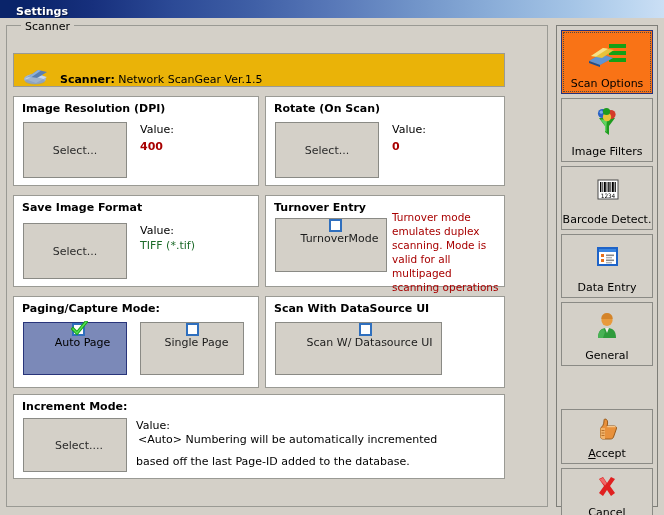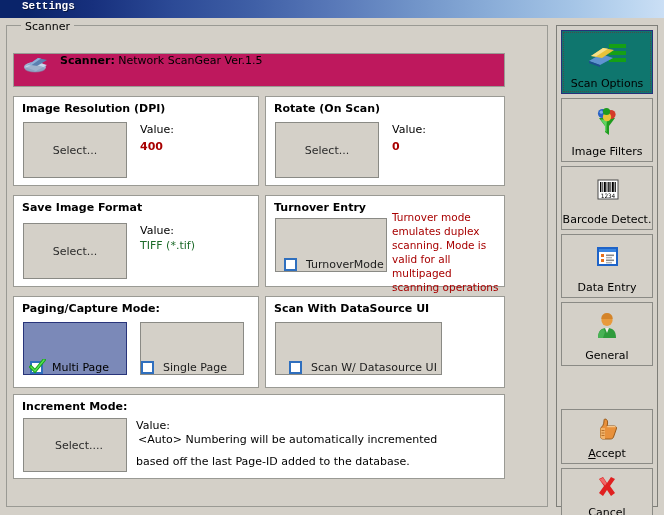--- a/index.html
+++ b/index.html
@@ -7,22 +7,22 @@
     width:664px;height:515px;overflow:hidden;
     background:#d4d0c8;
     font-family:"DejaVu Sans","Liberation Sans",sans-serif;
     font-size:11px;color:#000;
     -webkit-font-smoothing:none;
   }
   
   #titlebar{
     height:18px;width:664px;
     background:linear-gradient(to right,#0a246a 0%,#0a246a 4%,#17307d 14%,#2c4a96 26%,#3f5fa6 38%,#5878b8 50%,#7093c8 62%,#8aadd8 74%,#a4c4e6 86%,#bcd6f0 95%,#cbdff5 100%);
-    display:flex;align-items:flex-start;
-    box-sizing:border-box;padding-left:22px;font-family:Liberation Mono, monospace;
+    display:flex;align-items:flex-end;
+    box-sizing:border-box;padding-left:16px;
   }
   #titlebar .ttl{
     color:#fff;font-weight:bold;font-size:11px;
     letter-spacing:0px;
     text-shadow:1px 1px 0 rgba(0,0,0,.45);
   }
   
   #workspace{
     position:absolute;left:0;top:18px;width:664px;height:497px;
     background:#d4d0c8;
@@ -80,34 +80,35 @@
   }
   .value-plain{
     position:absolute;
     font-size:11px;color:#000;
     white-space:nowrap;
     line-height:14px;
   }
   
   #scanner-banner{
     position:absolute;left:13px;top:35px;width:492px;height:34px;
-    background:#be185d;border:1px solid #9a9a94;
-    box-sizing:border-box;
-    display:flex;align-items:flex-start;
+    background:#eab308;border:1px solid #9a9a94;
+    box-sizing:border-box;
+    display:flex;align-items:flex-end;
   }
   #scanner-banner .txt{font-size:11px;}
   #scanner-banner .txt b{font-weight:bold;}
   
   .chk-pad{
     position:absolute;
     background:#d4d0c8;
     border:1px solid #8a8a85;
     box-sizing:border-box;
-    display:flex;align-items:flex-end;
+    display:flex;align-items:center;
     cursor:default;
+    flex-direction:column;
   }
   .chk-pad.sel{
     background:#7b89b8;
     border:1px solid #28347a;
   }
   .chk-box{
     width:13px;height:13px;flex:0 0 13px;
     border:2px solid #2f6fbe;
     background:#ffffff;
     box-sizing:border-box;
@@ -134,21 +135,21 @@
   .side-btn{
     position:absolute;left:4px;width:92px;
     background:#d4d0c8;
     border:1px solid #8a8a85;
     box-sizing:border-box;
     display:flex;flex-direction:column;align-items:center;justify-content:flex-end;
     cursor:default;
     padding-bottom:3px;
   }
   .side-btn.active{
-    background:#0f766e;
+    background:#f97316;
     border:1px solid #25307a;
     outline:1px dotted #4a4a4a;
     outline-offset:-3px;
   }
   .side-btn .ico{
     flex:1 1 auto;display:flex;align-items:center;justify-content:center;
     width:100%;
   }
   .side-btn .lbl{
     font-size:11px;color:#000;white-space:nowrap;
@@ -218,21 +219,21 @@
 
   <div class="card" style="left:13px;top:278px;width:246px;height:92px;">
     <div class="card-title">Paging/Capture Mode:</div>
     <div class="chk-pad sel" style="left:9px;top:25px;width:104px;height:53px;padding-left:6px;">
       <span class="chk-box">
         <svg width="17" height="17" viewBox="0 0 17 17" style="position:absolute;left:-3px;top:-4px;">
           <path d="M2 8 L6 12 L15 1" stroke="#19a319" stroke-width="3.4" fill="none" stroke-linecap="square"></path>
           <path d="M2 8 L6 12 L15 1" stroke="#57e257" stroke-width="1.3" fill="none" stroke-linecap="square"></path>
         </svg>
       </span>
-      <span class="chk-lbl">Multi Page</span>
+      <span class="chk-lbl">Auto Page</span>
     </div>
     <div class="chk-pad" style="left:126px;top:25px;width:104px;height:53px;padding-left:0;">
       <span class="chk-box"></span>
       <span class="chk-lbl">Single Page</span>
     </div>
   </div>
 
   <div class="card" style="left:265px;top:278px;width:240px;height:92px;">
     <div class="card-title">Scan With DataSource UI</div>
     <div class="chk-pad" style="left:9px;top:25px;width:167px;height:53px;padding-left:13px;">

